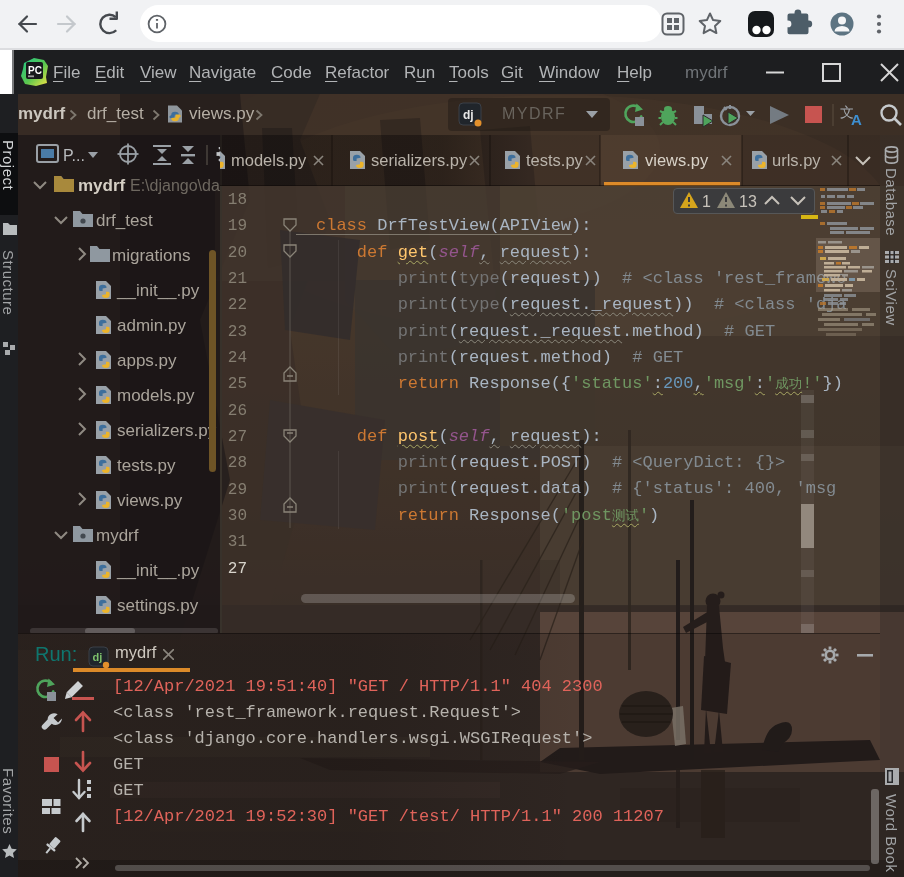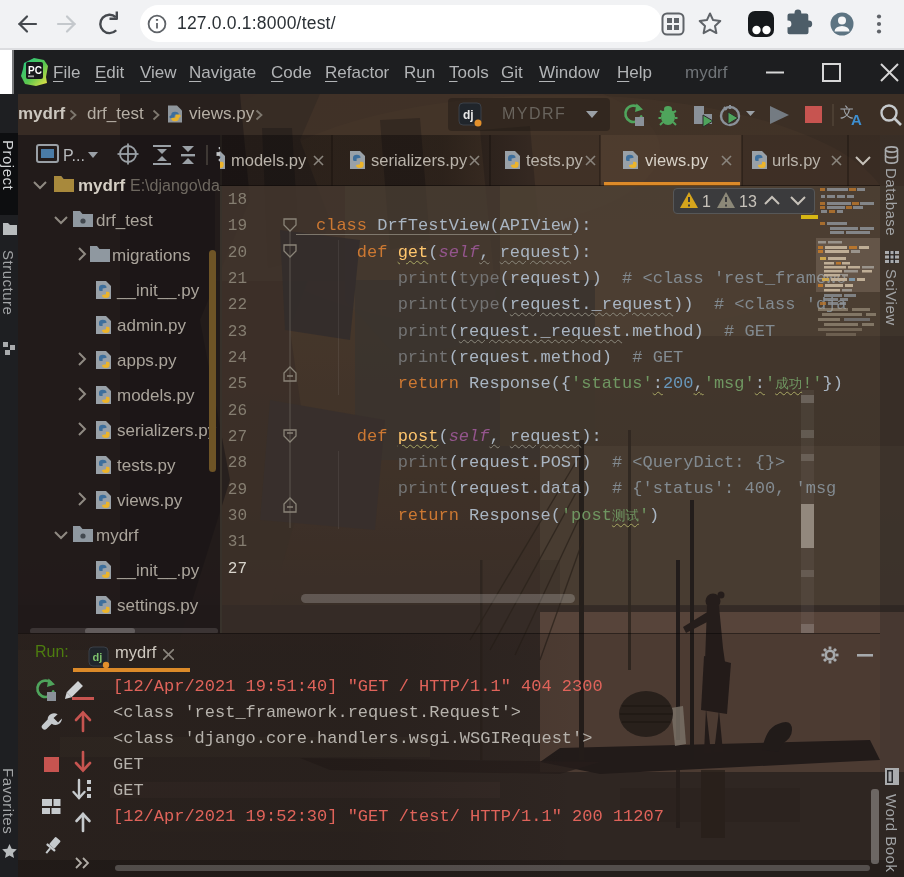--- a/index.html
+++ b/index.html
@@ -77,21 +77,20 @@
       <circle cx="842" cy="24" r="11.5" fill="#5d7482"></circle>
       <circle cx="842" cy="20.5" r="4" fill="#f5f6f7"></circle>
       <path d="M834.5 31.5 a 7.5 5.5 0 0 1 15 0 z" fill="#f5f6f7"></path>
 
       <g fill="#5f6368">
         <circle cx="879" cy="16.5" r="2.1"></circle>
         <circle cx="879" cy="24" r="2.1"></circle>
         <circle cx="879" cy="31.5" r="2.1"></circle>
       </g>
     </svg>
-    <div id="url">127.0.0.1:8000/test/</div>
   </div>
   <div id="winline"></div>
 
   <div id="titlebar">
     <div class="abs" style="left:0;top:0;width:2px;height:44px;background:#77787a"></div>
     <div class="abs" style="left:902px;top:0;width:2px;height:44px;background:#77787a"></div>
     <svg class="abs" style="left:8px;top:7px" width="30" height="30" viewBox="0 0 30 30">
       <defs>
         <linearGradient id="pcg" x1="0" y1="0" x2="1" y2="1">
         <stop offset="0" stop-color="#21c789"></stop>
@@ -581,21 +580,21 @@
     <div class="abs" style="left:581px;top:268px;width:13px;height:7px;background:rgba(255,255,255,0.14)"></div>
     <div class="abs" style="left:581px;top:318px;width:13px;height:44px;background:rgba(236,228,216,0.42)"></div>
     <div class="abs" style="left:581px;top:384px;width:13px;height:7px;background:rgba(255,255,255,0.12)"></div>
     <div class="abs" style="left:581px;top:438px;width:13px;height:14px;background:rgba(255,255,255,0.16)"></div>
 
     <div class="abs" style="left:81px;top:408px;width:274px;height:9px;border-radius:4.5px;background:rgba(255,255,255,0.2)"></div>
   </div>
   <div id="runpanel" class="abs" style="left:18px;top:633px;width:862px;height:244px;background:rgba(26,20,18,0.45);overflow:hidden">
     <div class="abs" style="left:0;top:0;width:862px;height:1px;background:rgba(0,0,0,0.4)"></div>
     <div class="abs" style="left:0;top:0;width:560px;height:244px;background:linear-gradient(90deg,rgba(18,14,12,0.22) 0%,rgba(18,14,12,0.22) 60%,rgba(18,14,12,0) 100%)"></div>
-    <div class="abs" style="left:17px;top:10px;font-size:16px;color:#4d7c0f">Run:</div>
+    <div class="abs" style="left:17px;top:10px;font-size:20px;color:#0f766e">Run:</div>
     <svg class="abs" style="left:70px;top:13px" width="24" height="24" viewBox="0 0 24 24">
       <rect x="1" y="1" width="19" height="19" rx="4" fill="#20252b" stroke="#3b4048"></rect>
       <text x="4.5" y="15" font-size="11" font-weight="bold" fill="#7cbf6b" font-family="Liberation Sans">dj</text>
       <circle cx="18" cy="19" r="3.2" fill="#e2902c"></circle>
     </svg>
     <div class="abs" style="left:97px;top:10px;font-size:16.5px;color:#cfc9c0">mydrf</div>
     <svg class="abs" style="left:145px;top:16px" width="11" height="11" viewBox="0 0 11 11">
       <g stroke="#8a857d" stroke-width="1.6">
         <line x1="0" y1="0" x2="11" y2="11"></line>
         <line x1="11" y1="0" x2="0" y2="11"></line>

